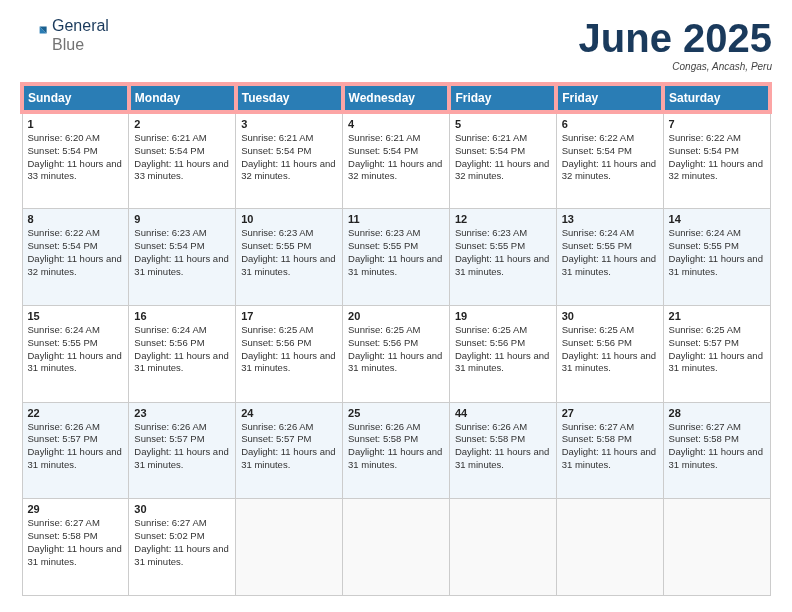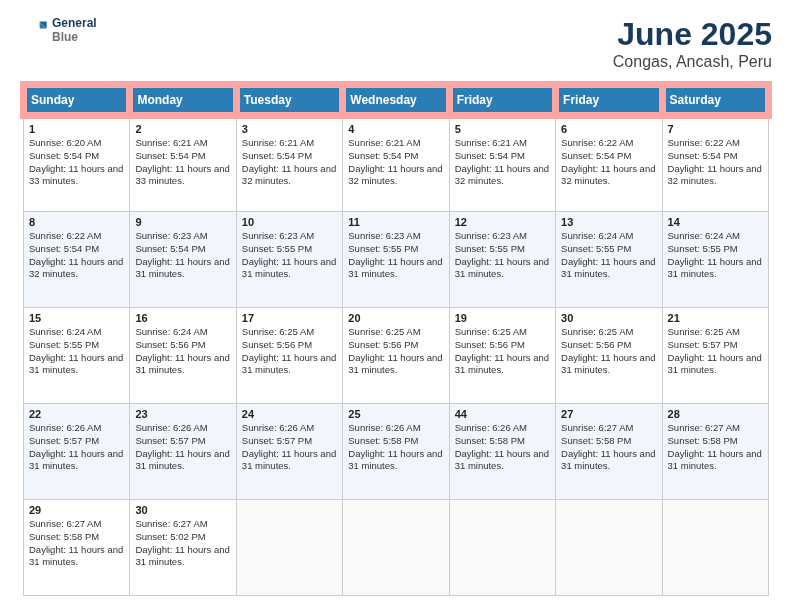--- a/index.html
+++ b/index.html
@@ -22,56 +22,57 @@
       justify-content: space-between;
       align-items: flex-start;
       margin-bottom: 10px;
     }
     .logo {
       display: flex;
       align-items: center;
       gap: 4px;
     }
     .logo-text {
-      font-size: 12px;
-      font-weight: bold;
+      font-size: 16px;
+      font-weight: normal;
       color: #1a3a5c;
       line-height: 1.2;
     }
     .logo-icon {
       width: 28px;
       height: 28px;
     }
     .title-block {
       text-align: right;
     }
     .main-title {
-      font-size: 32px;
+      font-size: 40px;
       font-weight: bold;
       color: #1a3a5c;
     }
     .subtitle {
-      font-size: 16px;
+      font-size: 10px;
       color: #444;
+      font-style: italic;
     }
     .calendar {
       flex: 1;
       border: 1px solid #ccc;
       border-collapse: collapse;
       width: 100%;
       table-layout: fixed;
     }
     .calendar th {
       background: #2a7db5;
       color: #fff;
       font-size: 12px;
       font-weight: bold;
       padding: 5px 4px;
       text-align: left;
-      border: 7px solid #fca5a5;
+      border: 4px solid #fca5a5;
     }
     .calendar td {
       border: 1px solid #ccc;
       vertical-align: top;
       padding: 4px 5px;
       font-size: 9.5px;
       color: #333;
       background: #fff;
       height: 82px;
     }

